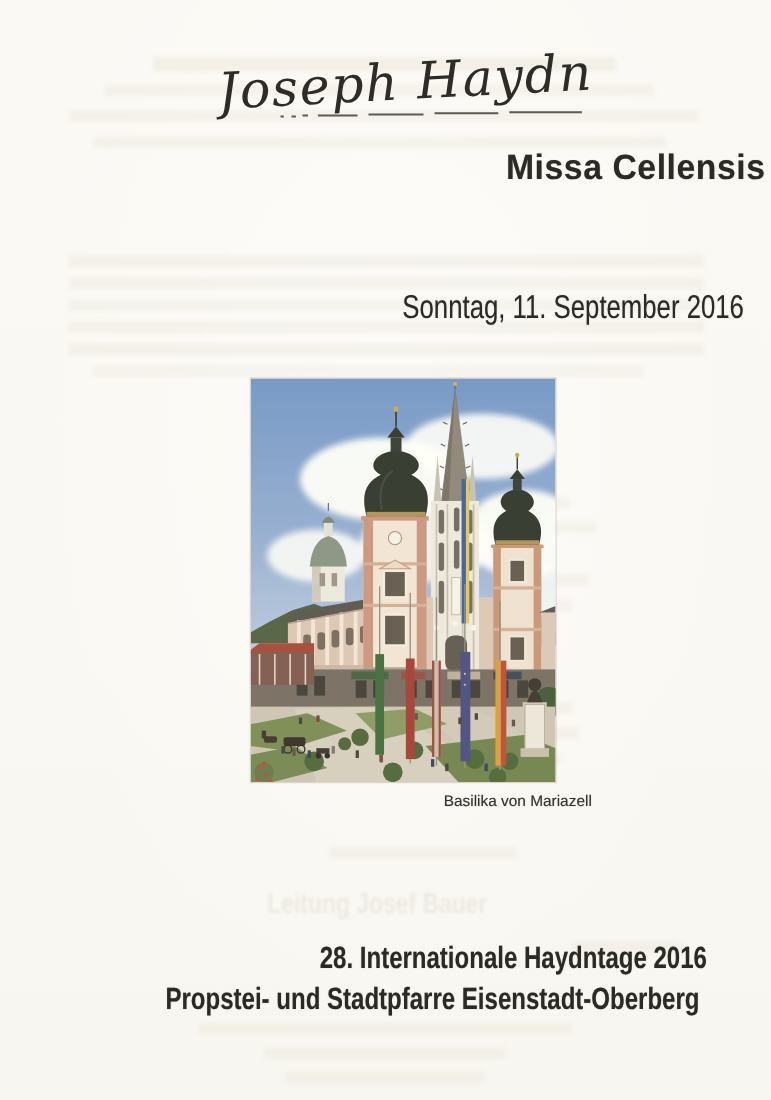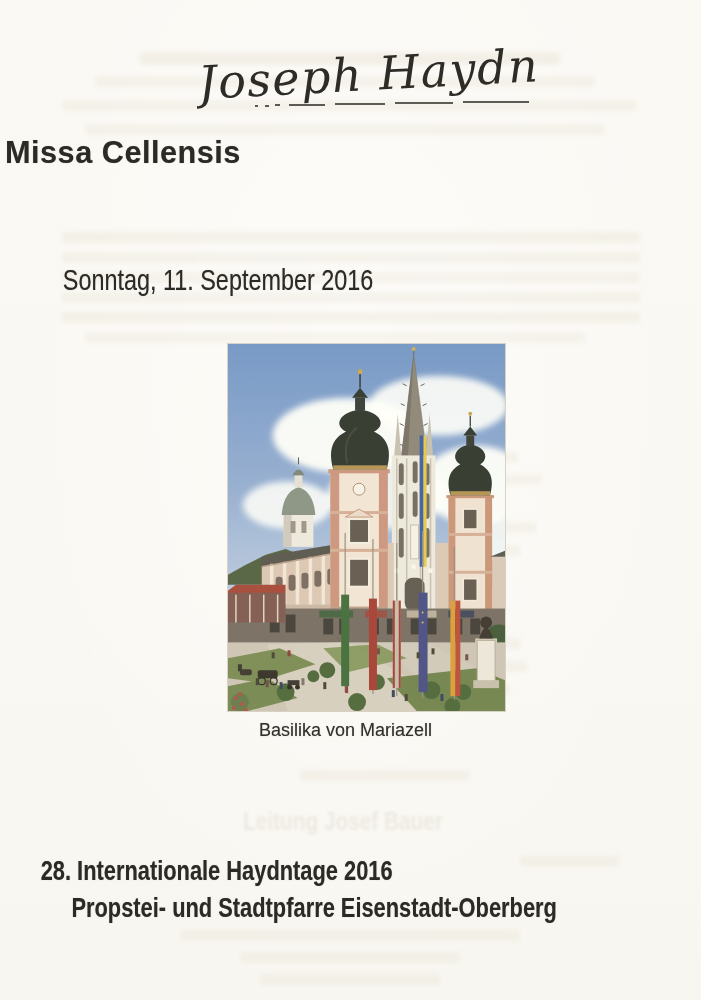--- a/index.html
+++ b/index.html
@@ -8,30 +8,30 @@
     background-image:radial-gradient(ellipse at 50% 40%, rgba(255,255,255,.5), rgba(0,0,0,0) 70%),
       linear-gradient(180deg,#fbf9f4 0%,#faf8f2 60%,#f8f6f0 100%);
     font-family:"Liberation Sans",sans-serif;color:#2b2a25;}
   
   .ghost-layer{position:absolute;inset:0;pointer-events:none;}
   .gs{position:absolute;background:#a8986f;border-radius:3px;filter:blur(2.2px);}
   .ghost-text{position:absolute;left:0;right:0;display:flex;justify-content:center;
     font-weight:bold;font-size:26px;color:#7a6a4c;opacity:.10;filter:blur(1.4px);}
   .ghost-text>span{transform:scaleX(.8);white-space:nowrap;}
   
-  .line{position:absolute;left:0;right:0;display:flex;justify-content:flex-start;line-height:1;
+  .line{position:absolute;left:0;right:0;display:flex;justify-content:flex-end;line-height:1;
     text-shadow:0 0 1px rgba(43,42,37,.38);}
   .line>span{white-space:nowrap;display:inline-block;}
   .t-title{top:136px;font-size:32px;font-weight:bold;letter-spacing:.5px;}
   .t-title>span{transform:scaleX(.96);}
   .t-sub{top:190px;font-size:32px;font-weight:bold;letter-spacing:.5px;}
   .t-sub>span{transform:scaleX(.97);}
   .t-date{top:265px;font-size:30px;transform:translateX(19px);}
   .t-date>span{transform:scaleX(.78);}
-  .t-caption{top:721px;font-size:18px;transform:translateX(32px);color:#32312c;}
+  .t-caption{top:721px;font-size:14px;transform:translateX(32px);color:#32312c;}
   .t-caption>span{transform:scaleX(1);}
   .t-foot1{top:857px;font-size:28px;font-weight:bold;transform:translateX(-9px);}
   .t-foot1>span{transform:scaleX(.78);}
   .t-foot2{top:894px;font-size:28px;font-weight:bold;transform:translateX(3px);}
   .t-foot2>span{transform:scaleX(.78);}
   .sig{position:absolute;left:197px;top:38px;width:350px;height:85px;}
   figure{margin:0;position:absolute;left:227px;top:343px;width:279px;height:369px;}
   .photo{width:279px;height:369px;display:block;border:1px solid #d4cec1;box-sizing:border-box;
     filter:blur(.4px) saturate(.95) brightness(1.02);}
 </style>

